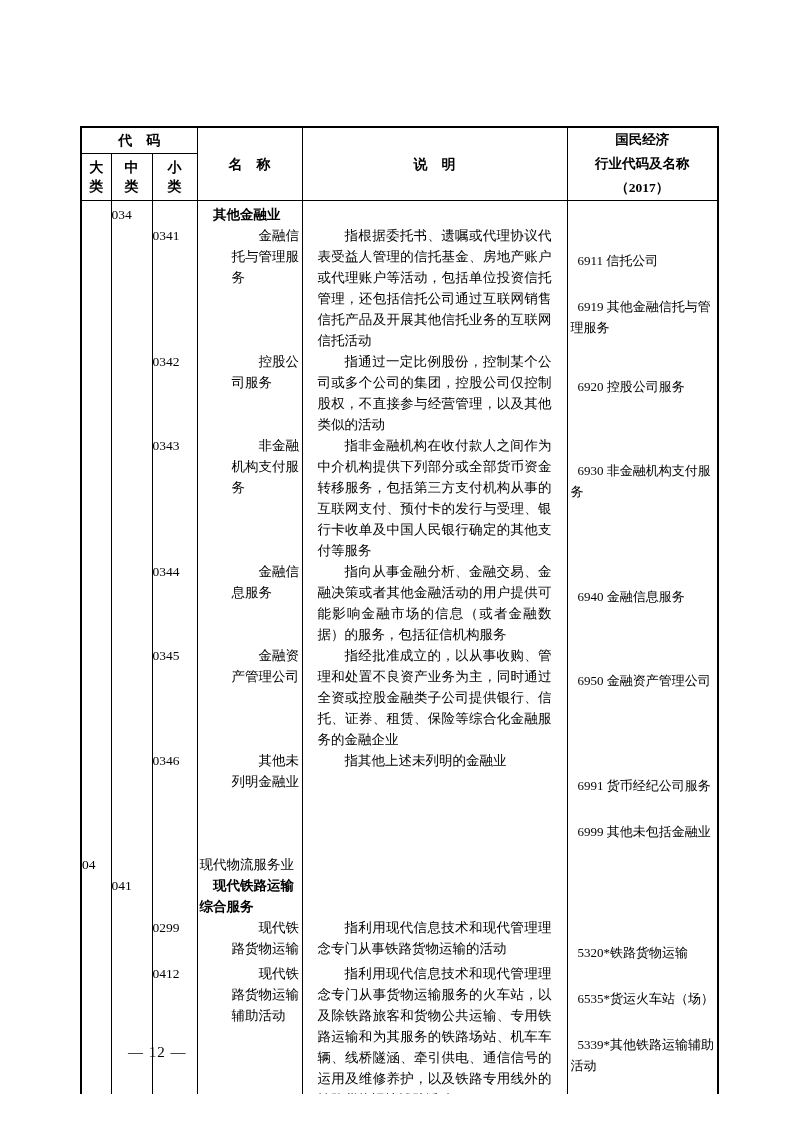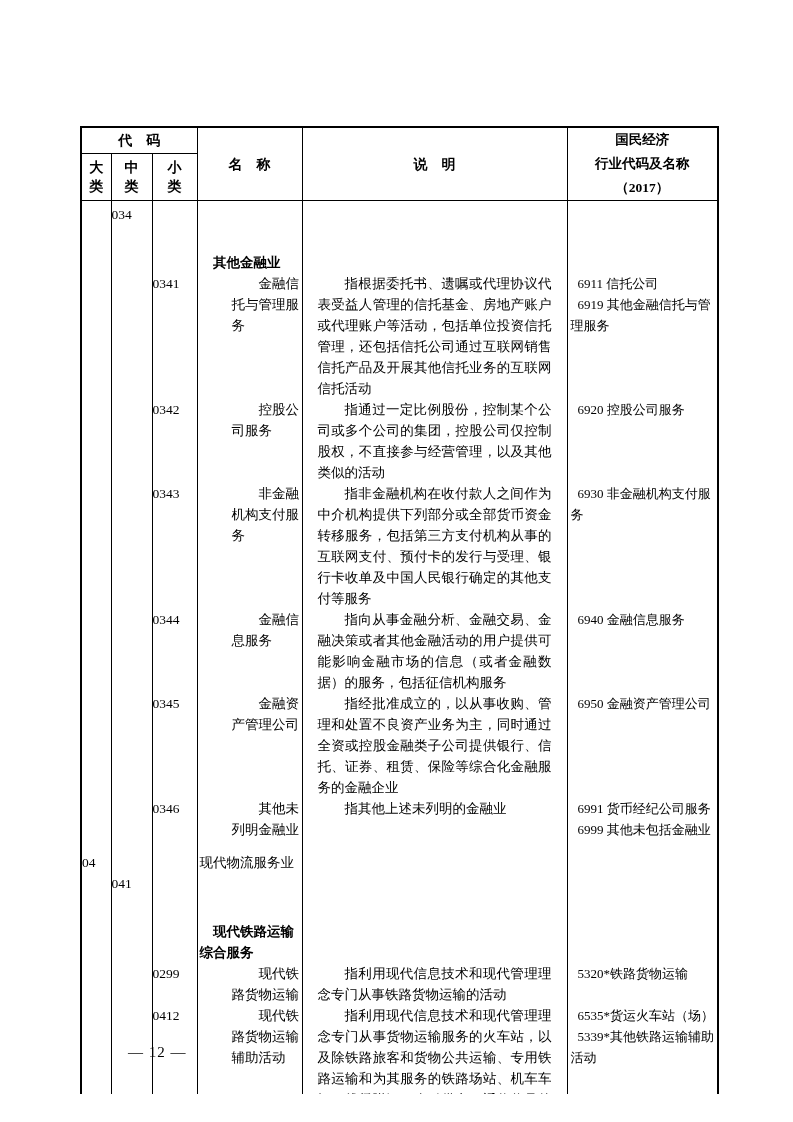--- a/index.html
+++ b/index.html
@@ -36,33 +36,34 @@
     font-size:13.5px; line-height:21px;
   }
   tbody tr:first-child td { padding-top:3px; }
   tbody tr:nth-child(8) td { padding-top:12px; }   
   tbody tr:last-child td { padding-bottom:18px; }
 
   td.c-major, td.c-middle, td.c-minor { text-align:left; }
 
   td.c-name .name { padding:0 2px; }
   .name.lv-major { font-weight:normal; text-indent:0; }
-  .name.lv-middle { font-weight:bold; text-indent:1em;margin-top:48px; }
+  .name.lv-middle { font-weight:bold; text-indent:1em; }
   .name.lv-minor { font-weight:normal; text-indent:2em;margin-left:32px; }
 
   td.c-desc .desc {
     padding:0 15px;
     text-indent:2em;
     text-align:justify;
   }
 
   td.c-codes .code-entry {
     padding-left:3px; padding-right:2px;
     text-indent:7px;
     font-size:13px;
+    margin-top:25px;
   }
 
   .page-number {
     position:absolute; left:128px; top:1044px;
     font-size:15px; letter-spacing:1px;
   }
 </style>
 </head>
 <body>
 

